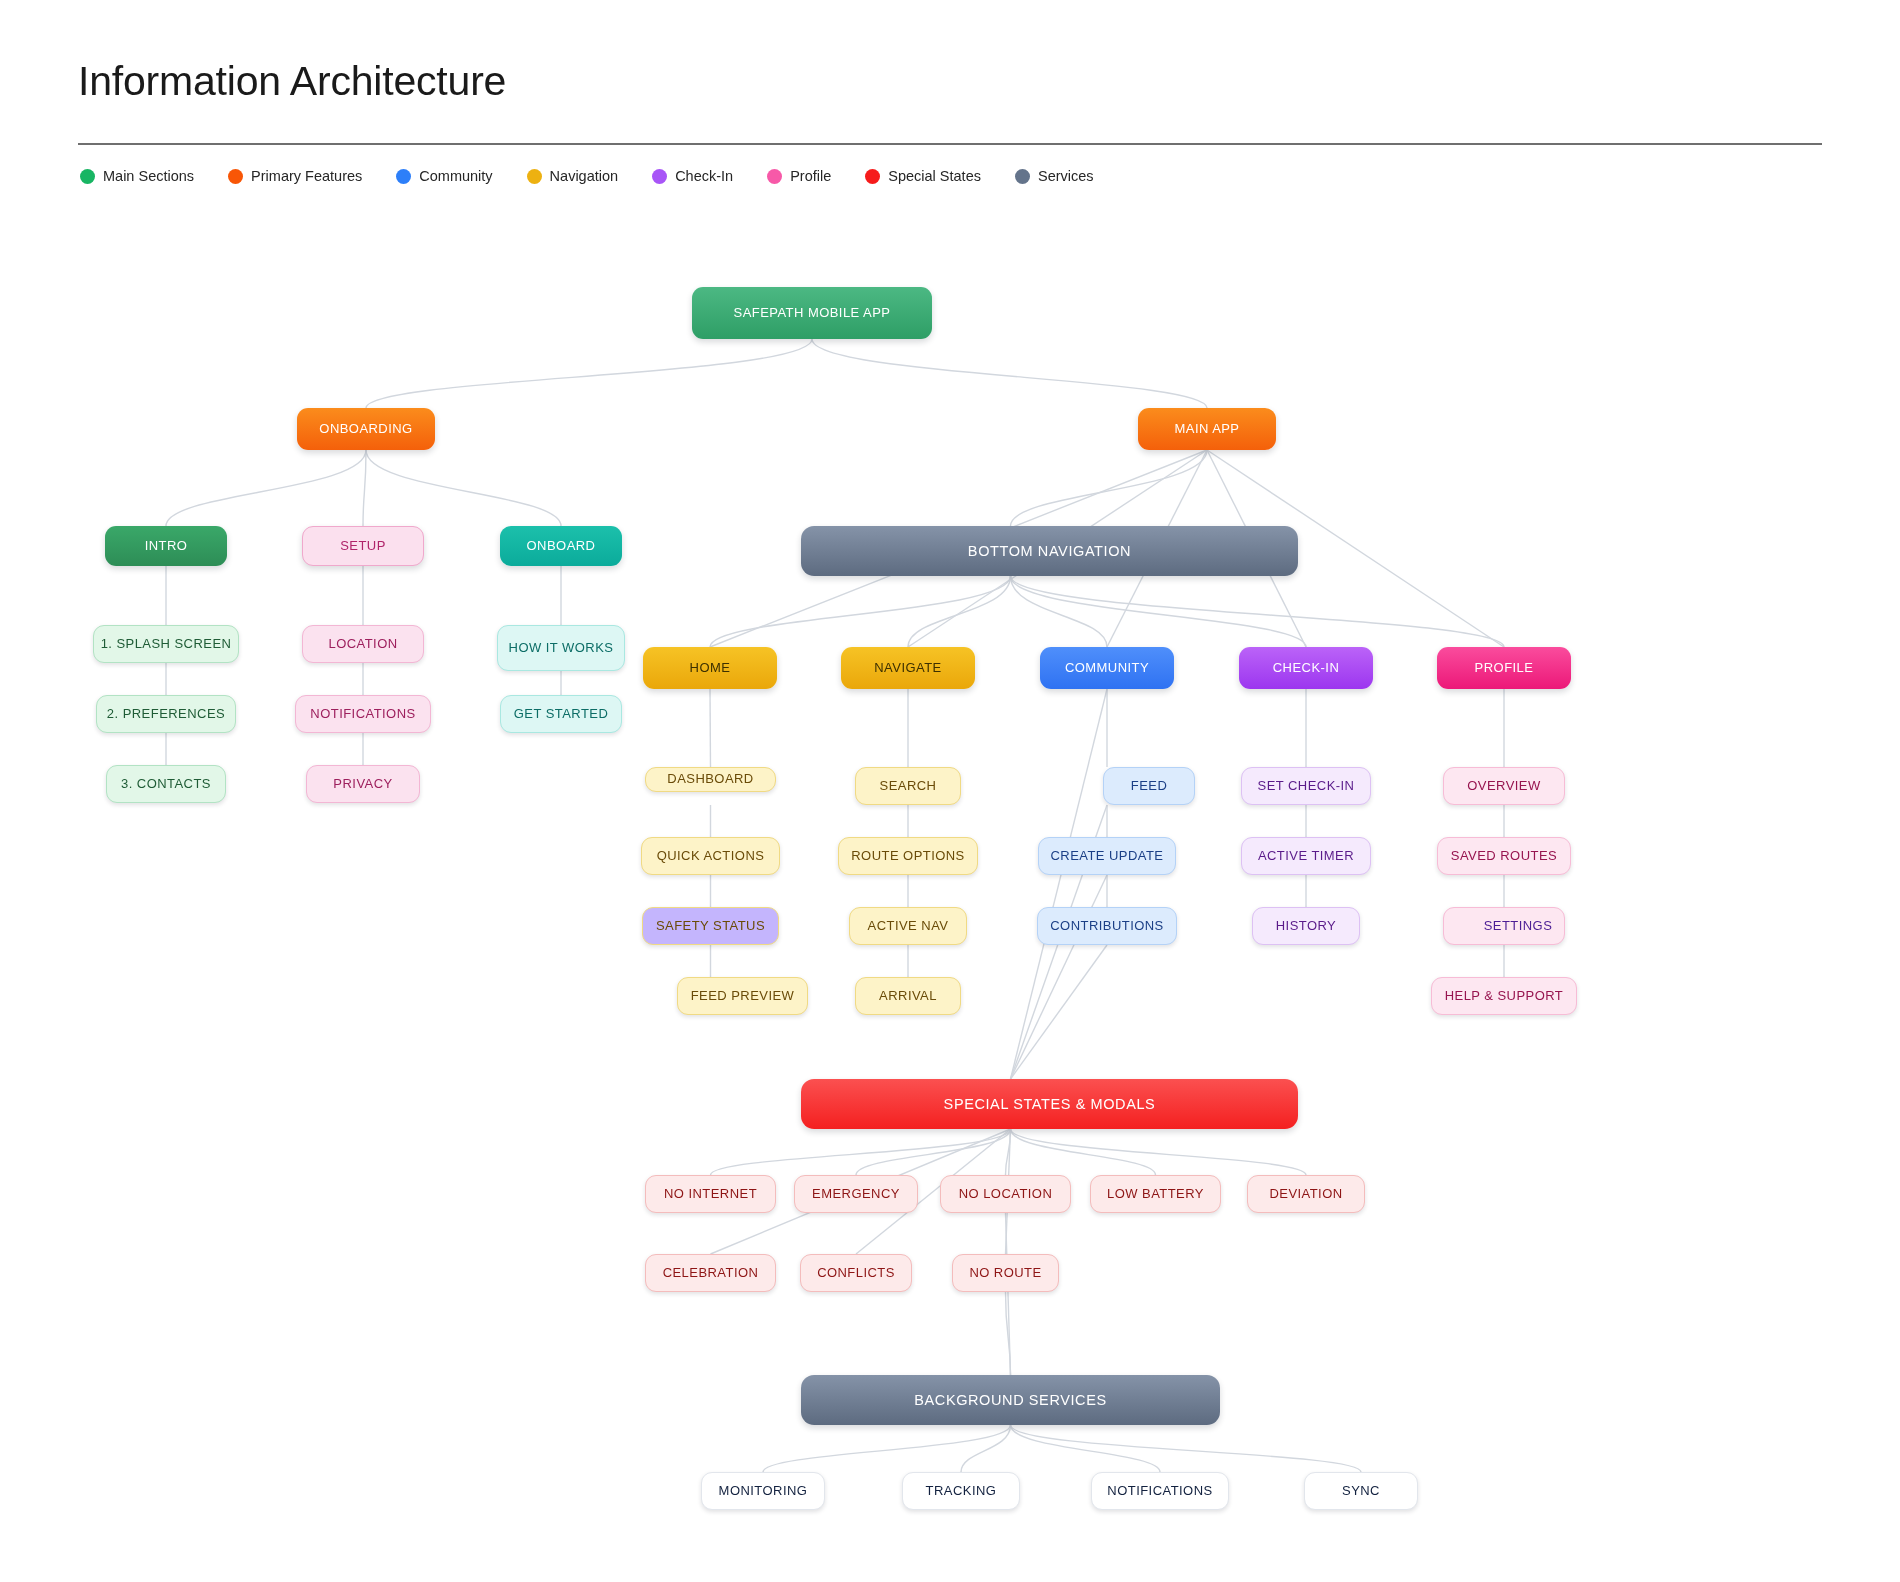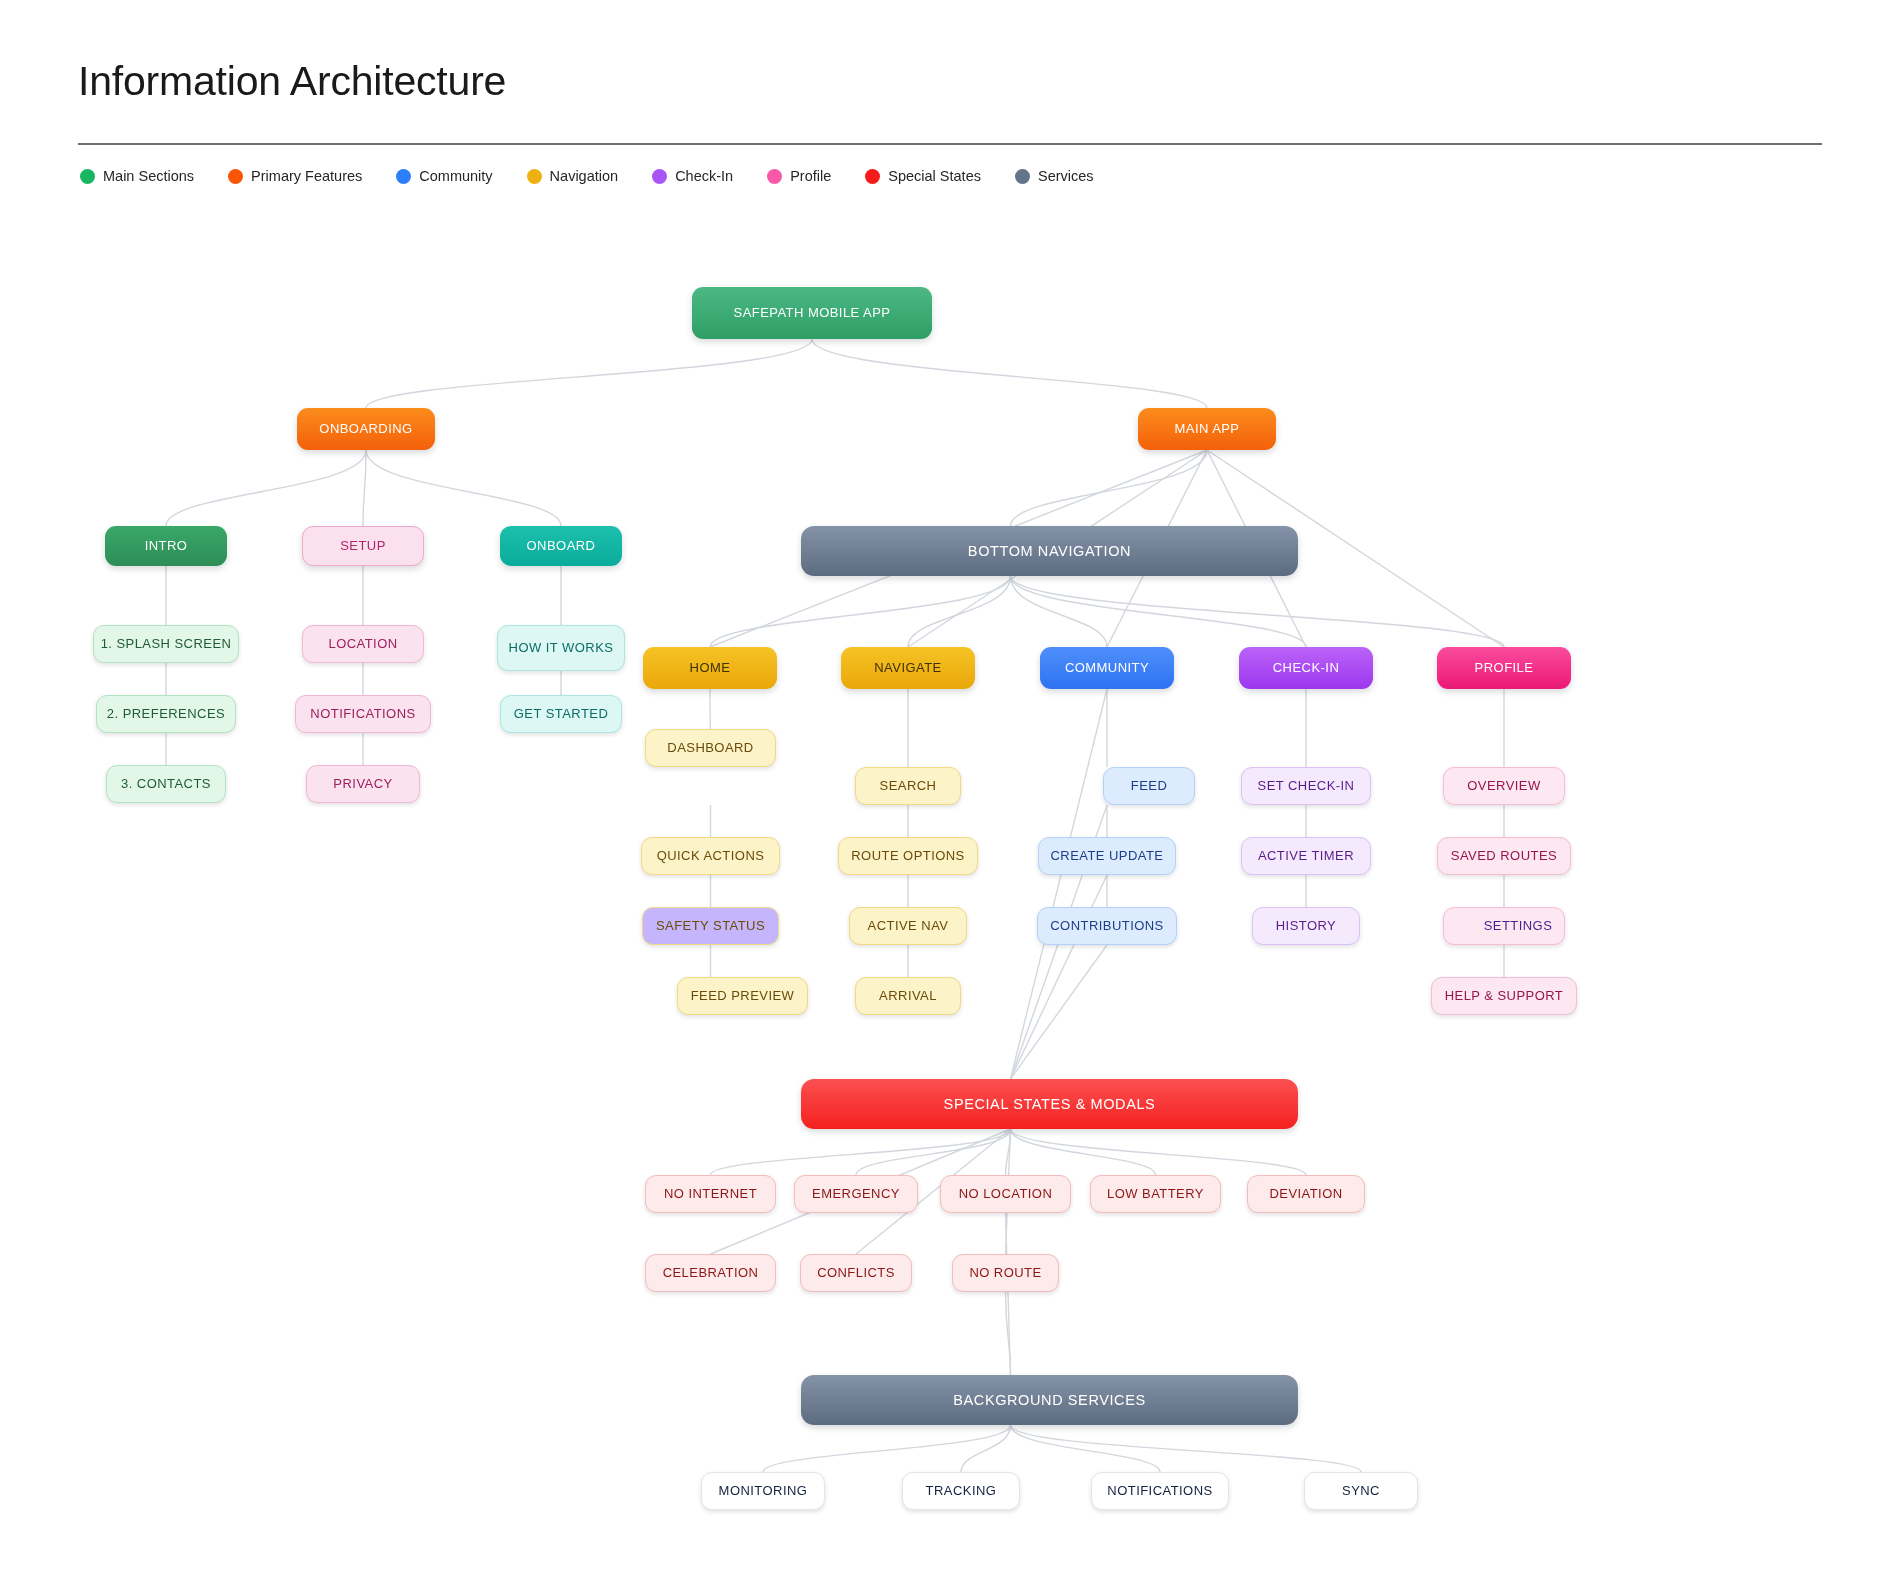--- a/index.html
+++ b/index.html
@@ -223,21 +223,21 @@
       <div class="node leaf" style="left: 295px; top: 695px; width: 136px; height: 38px; background: rgb(251, 226, 239); color: rgb(157, 31, 93); border: 1px solid rgb(243, 182, 212);">NOTIFICATIONS</div>
       <div class="node leaf" style="left: 306px; top: 765px; width: 114px; height: 38px; background: rgb(251, 226, 239); color: rgb(157, 31, 93); border: 1px solid rgb(243, 182, 212);">PRIVACY</div>
       <div class="node leaf" style="left: 497px; top: 625px; width: 128px; height: 46px; background: rgb(221, 247, 244); color: rgb(12, 109, 102); border: 1px solid rgb(169, 232, 225);">HOW IT WORKS</div>
       <div class="node leaf" style="left: 500px; top: 695px; width: 122px; height: 38px; background: rgb(221, 247, 244); color: rgb(12, 109, 102); border: 1px solid rgb(169, 232, 225);">GET STARTED</div>
       <div class="node wide" style="left: 762px; top: 526px; width: 497px; height: 50px; background: linear-gradient(rgb(133, 147, 168), rgb(93, 107, 128)); color: rgb(255, 255, 255);">BOTTOM NAVIGATION</div>
       <div class="node" style="left: 643px; top: 647px; width: 134px; height: 42px; background: linear-gradient(rgb(246, 195, 37), rgb(234, 167, 10)); color: rgb(61, 48, 0);">HOME</div>
       <div class="node" style="left: 841px; top: 647px; width: 134px; height: 42px; background: linear-gradient(rgb(246, 195, 37), rgb(234, 167, 10)); color: rgb(61, 48, 0);">NAVIGATE</div>
       <div class="node" style="left: 1040px; top: 647px; width: 134px; height: 42px; background: linear-gradient(rgb(79, 143, 251), rgb(47, 114, 242)); color: rgb(255, 255, 255);">COMMUNITY</div>
       <div class="node" style="left: 1239px; top: 647px; width: 134px; height: 42px; background: linear-gradient(rgb(187, 99, 248), rgb(156, 54, 239)); color: rgb(255, 255, 255);">CHECK-IN</div>
       <div class="node" style="left: 1437px; top: 647px; width: 134px; height: 42px; background: linear-gradient(rgb(250, 76, 157), rgb(236, 24, 120)); color: rgb(255, 255, 255);">PROFILE</div>
-      <div class="node leaf" style="left: 645px; top: 729px; width: 131px; height: 38px; background: rgb(253, 243, 200); color: rgb(106, 75, 8); border: 1px solid rgb(240, 218, 132);">DASHBOARD</div>
+      <div class="node leaf" style="left: 645px; top: 767px; width: 131px; height: 25px; background: rgb(253, 243, 200); color: rgb(106, 75, 8); border: 1px solid rgb(240, 218, 132);">DASHBOARD</div>
       <div class="node leaf" style="left: 641px; top: 837px; width: 139px; height: 38px; background: rgb(253, 243, 200); color: rgb(106, 75, 8); border: 1px solid rgb(240, 218, 132);">QUICK ACTIONS</div>
       <div class="node leaf" style="left: 642px; top: 907px; width: 137px; height: 38px; background: #c4b5fd; color: rgb(106, 75, 8); border: 1px solid rgb(240, 218, 132);">SAFETY STATUS</div>
       <div class="node leaf" style="left: 645px; top: 977px; width: 131px; height: 38px; background: rgb(253, 243, 200); color: rgb(106, 75, 8); border: 1px solid rgb(240, 218, 132); margin-left: 32px;">FEED PREVIEW</div>
       <div class="node leaf" style="left: 855px; top: 767px; width: 106px; height: 38px; background: rgb(253, 243, 200); color: rgb(106, 75, 8); border: 1px solid rgb(240, 218, 132);">SEARCH</div>
       <div class="node leaf" style="left: 838px; top: 837px; width: 140px; height: 38px; background: rgb(253, 243, 200); color: rgb(106, 75, 8); border: 1px solid rgb(240, 218, 132);">ROUTE OPTIONS</div>
       <div class="node leaf" style="left: 849px; top: 907px; width: 118px; height: 38px; background: rgb(253, 243, 200); color: rgb(106, 75, 8); border: 1px solid rgb(240, 218, 132);">ACTIVE NAV</div>
       <div class="node leaf" style="left: 855px; top: 977px; width: 106px; height: 38px; background: rgb(253, 243, 200); color: rgb(106, 75, 8); border: 1px solid rgb(240, 218, 132);">ARRIVAL</div>
       <div class="node leaf" style="left: 1059px; top: 767px; width: 92px; height: 38px; background: rgb(220, 235, 253); color: rgb(27, 63, 134); border: 1px solid rgb(180, 210, 247); margin-left: 44px;">FEED</div>
       <div class="node leaf" style="left: 1038px; top: 837px; width: 138px; height: 38px; background: rgb(220, 235, 253); color: rgb(27, 63, 134); border: 1px solid rgb(180, 210, 247);">CREATE UPDATE</div>
       <div class="node leaf" style="left: 1037px; top: 907px; width: 140px; height: 38px; background: rgb(220, 235, 253); color: rgb(27, 63, 134); border: 1px solid rgb(180, 210, 247);">CONTRIBUTIONS</div>
@@ -250,19 +250,19 @@
       <div class="node leaf" style="left: 1431px; top: 977px; width: 146px; height: 38px; background: rgb(253, 231, 241); color: rgb(151, 20, 79); border: 1px solid rgb(247, 188, 214);">HELP &amp; SUPPORT</div>
       <div class="node wide" style="left: 762px; top: 1079px; width: 497px; height: 50px; background: linear-gradient(rgb(251, 80, 80), rgb(244, 32, 32)); color: rgb(255, 255, 255);">SPECIAL STATES &amp; MODALS</div>
       <div class="node leaf" style="left: 645px; top: 1175px; width: 131px; height: 38px; background: rgb(253, 234, 234); color: rgb(142, 21, 21); border: 1px solid rgb(244, 188, 188);">NO INTERNET</div>
       <div class="node leaf" style="left: 794px; top: 1175px; width: 124px; height: 38px; background: rgb(253, 234, 234); color: rgb(142, 21, 21); border: 1px solid rgb(244, 188, 188);">EMERGENCY</div>
       <div class="node leaf" style="left: 940px; top: 1175px; width: 131px; height: 38px; background: rgb(253, 234, 234); color: rgb(142, 21, 21); border: 1px solid rgb(244, 188, 188);">NO LOCATION</div>
       <div class="node leaf" style="left: 1090px; top: 1175px; width: 131px; height: 38px; background: rgb(253, 234, 234); color: rgb(142, 21, 21); border: 1px solid rgb(244, 188, 188);">LOW BATTERY</div>
       <div class="node leaf" style="left: 1247px; top: 1175px; width: 118px; height: 38px; background: rgb(253, 234, 234); color: rgb(142, 21, 21); border: 1px solid rgb(244, 188, 188);">DEVIATION</div>
       <div class="node leaf" style="left: 645px; top: 1254px; width: 131px; height: 38px; background: rgb(253, 234, 234); color: rgb(142, 21, 21); border: 1px solid rgb(244, 188, 188);">CELEBRATION</div>
       <div class="node leaf" style="left: 800px; top: 1254px; width: 112px; height: 38px; background: rgb(253, 234, 234); color: rgb(142, 21, 21); border: 1px solid rgb(244, 188, 188);">CONFLICTS</div>
       <div class="node leaf" style="left: 952px; top: 1254px; width: 107px; height: 38px; background: rgb(253, 234, 234); color: rgb(142, 21, 21); border: 1px solid rgb(244, 188, 188);">NO ROUTE</div>
-      <div class="node wide" style="left: 762px; top: 1375px; width: 497px; height: 50px; background: linear-gradient(rgb(133, 147, 168), rgb(93, 107, 128)); color: rgb(255, 255, 255);">BACKGROUND SERVICES</div>
+      <div class="node wide" style="left: 762px; top: 1375px; width: 419px; height: 50px; background: linear-gradient(rgb(133, 147, 168), rgb(93, 107, 128)); color: rgb(255, 255, 255);">BACKGROUND SERVICES</div>
       <div class="node leaf" style="left: 701px; top: 1472px; width: 124px; height: 38px; background: rgb(255, 255, 255); color: rgb(18, 33, 63); border: 1px solid rgb(226, 230, 236);">MONITORING</div>
       <div class="node leaf" style="left: 902px; top: 1472px; width: 118px; height: 38px; background: rgb(255, 255, 255); color: rgb(18, 33, 63); border: 1px solid rgb(226, 230, 236);">TRACKING</div>
       <div class="node leaf" style="left: 1091px; top: 1472px; width: 138px; height: 38px; background: rgb(255, 255, 255); color: rgb(18, 33, 63); border: 1px solid rgb(226, 230, 236);">NOTIFICATIONS</div>
       <div class="node leaf" style="left: 1304px; top: 1472px; width: 114px; height: 38px; background: rgb(255, 255, 255); color: rgb(18, 33, 63); border: 1px solid rgb(226, 230, 236);">SYNC</div>
     </div>
 </div>
 
 </body></html>

